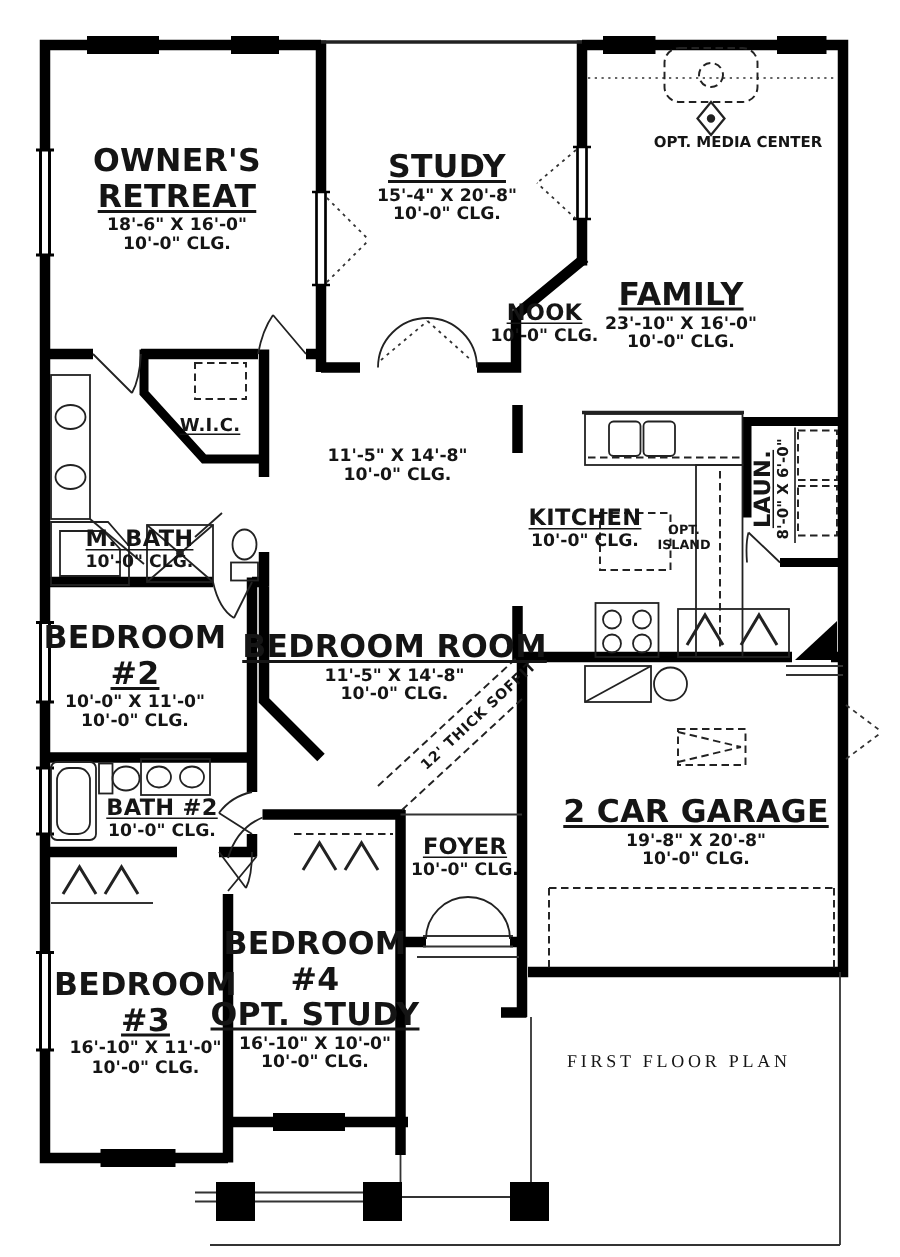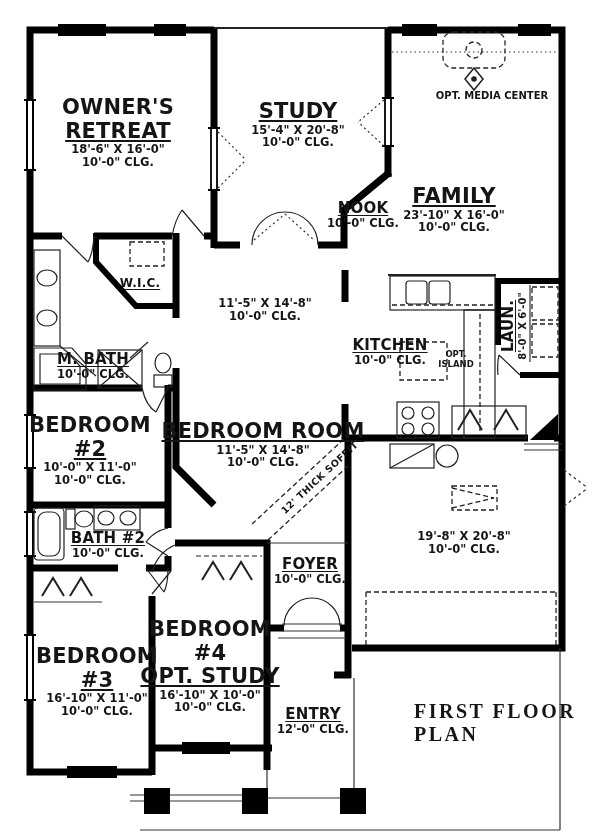--- a/index.html
+++ b/index.html
@@ -11,21 +11,21 @@
   .nm{font-size:15px;letter-spacing:.2px;}
   .lg{font-size:21px;}
   .sm{font-size:12px;}
   .u{text-decoration:underline;text-underline-offset:2px;}
   .dm{font-size:11.5px;font-weight:bold;}
   .tiny{font-size:8.5px;line-height:1.15;margin-left:33px;}
   .ann{font-size:10px;font-weight:bold;padding-left:20px;}
   .rot90{transform:translate(-50%,-50%) rotate(-90deg);}
   .rot43{transform:translate(-50%,-50%) rotate(-43deg);font-size:9.5px;font-weight:bold;letter-spacing:.5px;}
   .title{position:absolute;font-family:"Liberation Serif","DejaVu Serif",serif;
-         font-size:20px;letter-spacing:2.5px;font-weight:700;margin-left:36px;}
+         font-size:12px;letter-spacing:2.5px;font-weight:400;}
 </style>
 </head>
 <body>
 
 <div id="plan">
 
 <svg id="walls" width="600" height="838" viewBox="0 0 600 838">
 
   <g stroke="#000" stroke-width="7" fill="none">
     <path d="M 214,30 L 30,30 L 30,772 L 152,772"></path>
@@ -270,20 +270,21 @@
 </div>
 
 <div class="lbl rot43" style="left:320px;top:478px;">12' THICK SOFFIT</div>
 
 <div class="lbl" style="left:88px;top:530px;margin-left:20px;">
   <div class="nm u">BATH #2</div>
   <div class="dm">10'-0" CLG.</div>
 </div>
 
 <div class="lbl" style="left:464px;top:530px;">
+  <div class="nm lg u">2 CAR GARAGE</div>
   <div class="dm">19'-8" X 20'-8"</div>
   <div class="dm">10'-0" CLG.</div>
 </div>
 
 <div class="lbl" style="left:310px;top:556px;">
   <div class="nm u">FOYER</div>
   <div class="dm">10'-0" CLG.</div>
 </div>
 
 <div class="lbl" style="left:97px;top:645px;">
@@ -294,20 +295,16 @@
 </div>
 
 <div class="lbl" style="left:210px;top:618px;">
   <div class="nm lg">BEDROOM</div>
   <div class="nm lg">#4</div>
   <div class="nm lg u">OPT. STUDY</div>
   <div class="dm">16'-10" X 10'-0"</div>
   <div class="dm">10'-0" CLG.</div>
 </div>
 
-<div class="lbl" style="left:313px;top:706px;">
-  <div class="nm u">ENTRY</div>
-  <div class="dm">12'-0" CLG.</div>
-</div>
 
 <div class="title" style="left:378px;top:700px;">FIRST FLOOR PLAN</div>
 
 </div>
 
 </body></html>

